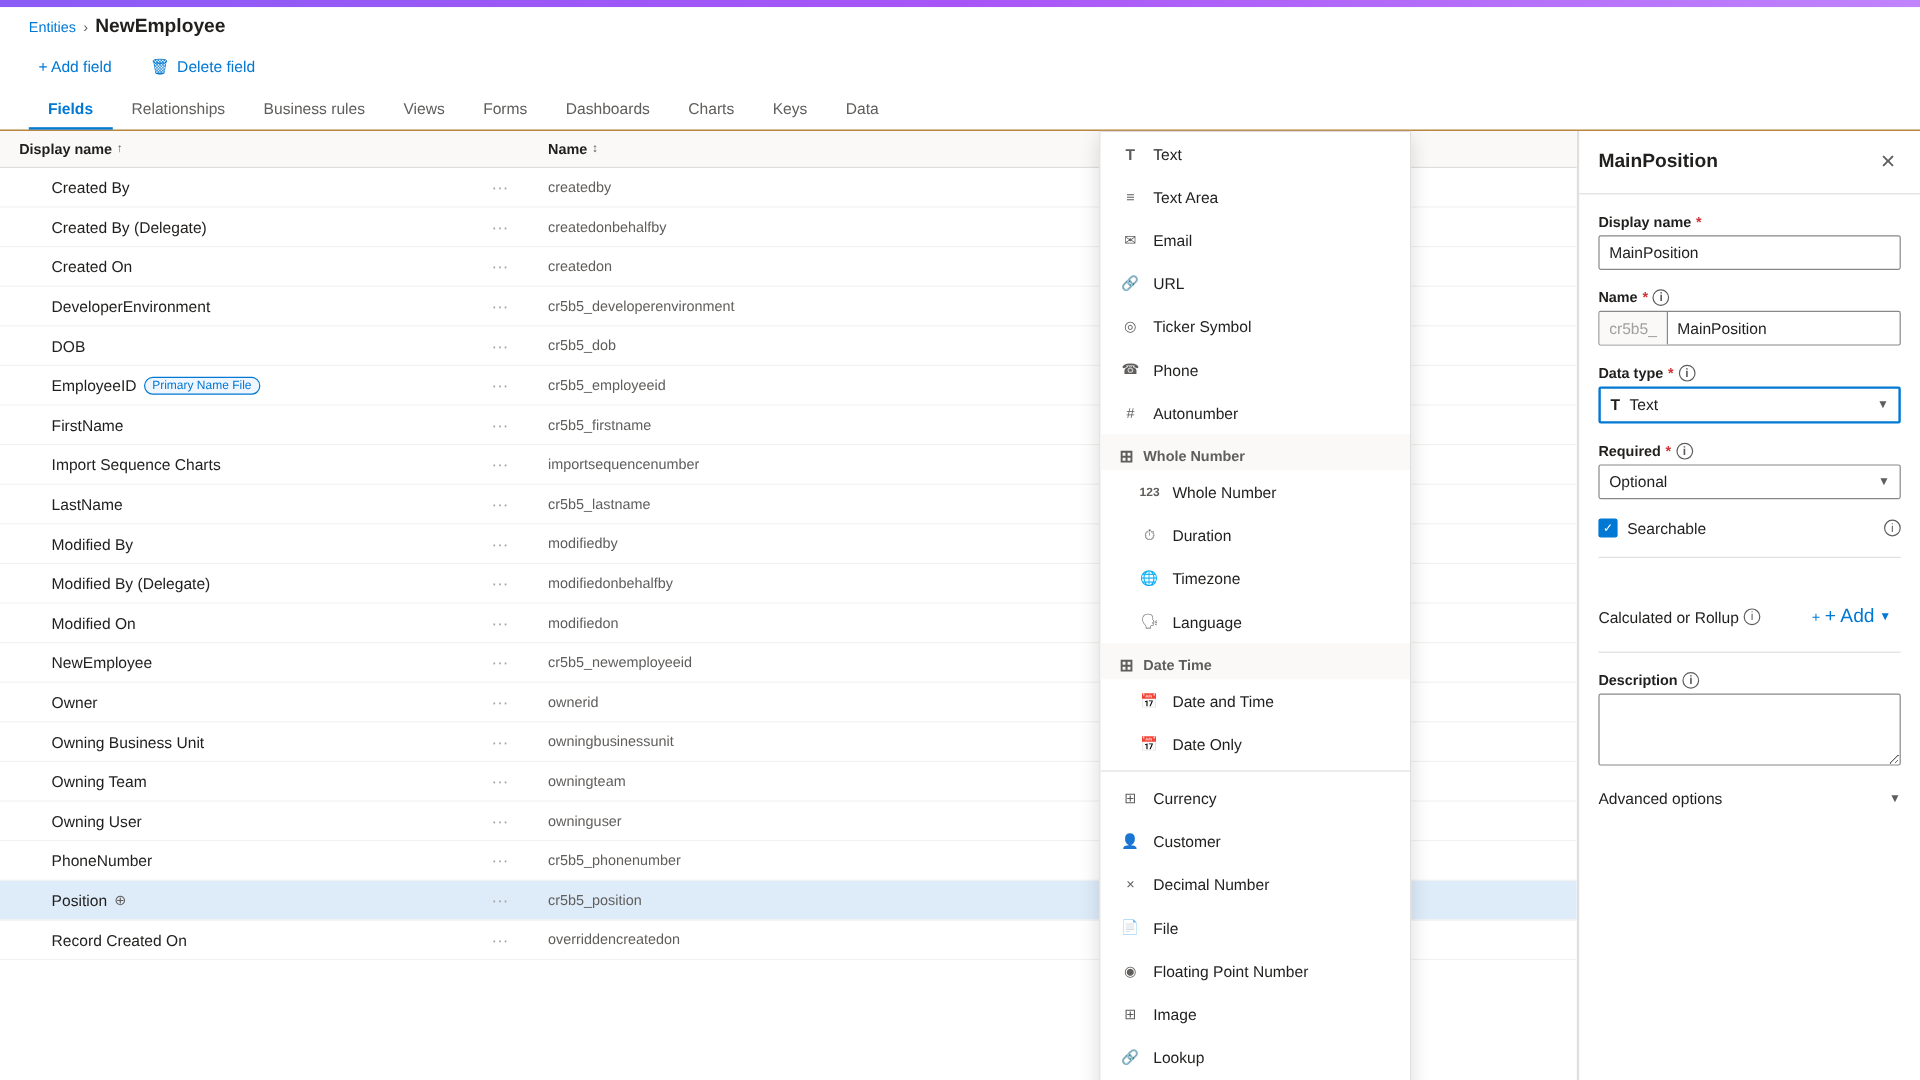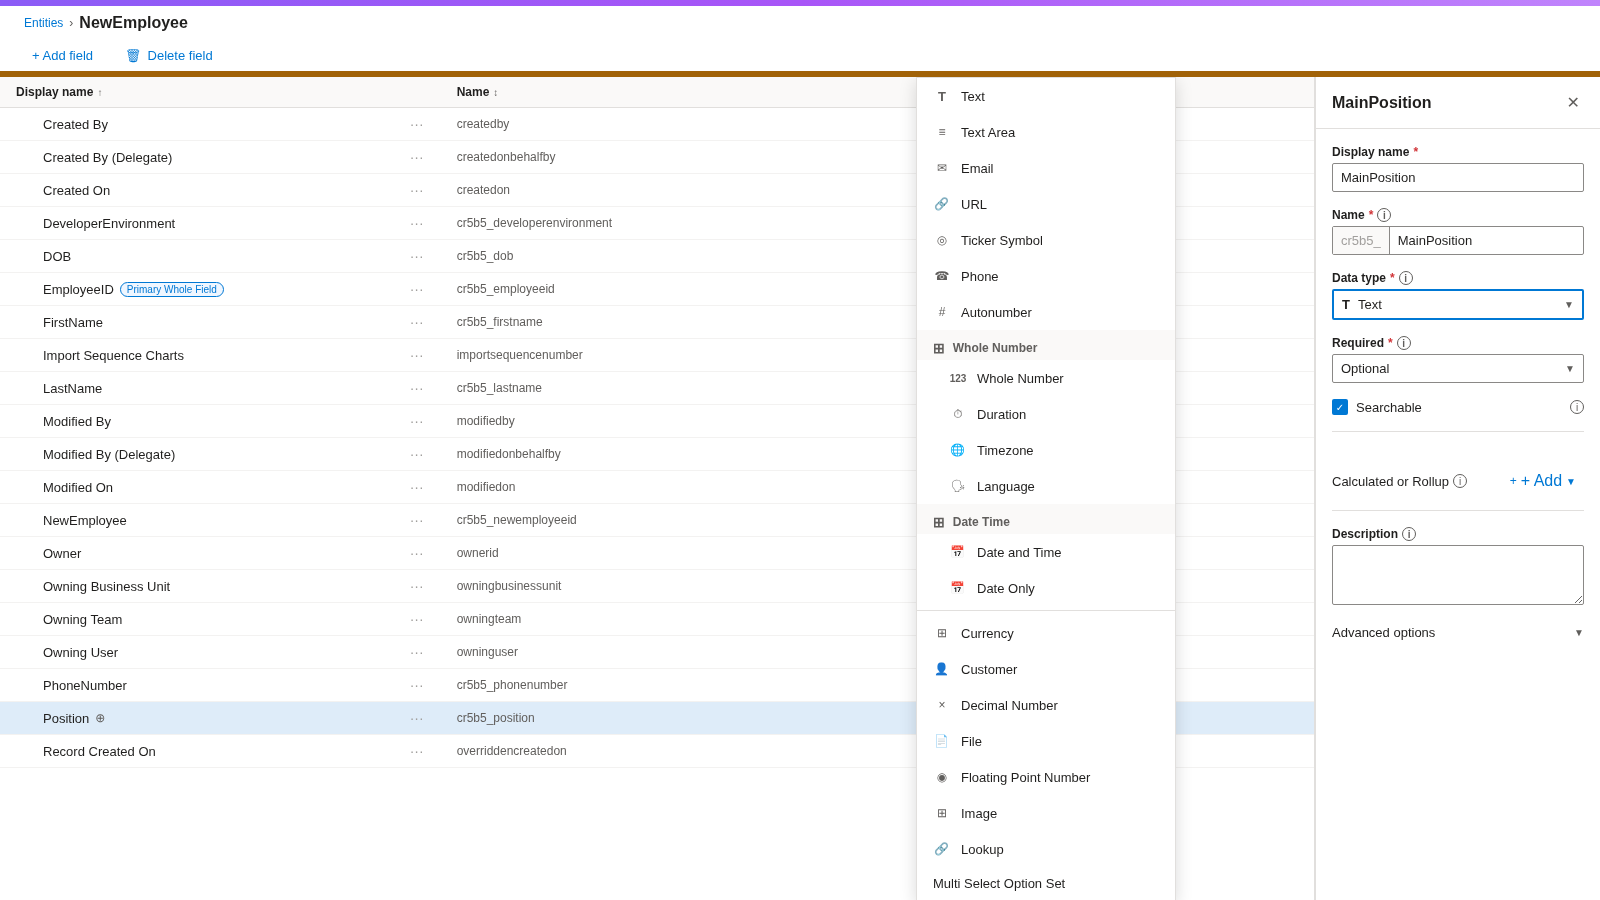--- a/index.html
+++ b/index.html
@@ -15,21 +15,21 @@
     .app-layout {
       display: flex;
       flex-direction: column;
       height: 894px;
     }
 
     
     .page-header {
       background: #fff;
       padding: 8px 24px 0 24px;
-      border-bottom: 6px solid #a16207;
+      border-bottom: 1px solid #a16207;
     }
 
     .breadcrumb {
       display: flex;
       align-items: center;
       gap: 6px;
       font-size: 12px;
       color: #605e5c;
       padding-bottom: 4px;
     }
@@ -452,20 +452,31 @@
       <span>›</span>
       <span class="current">NewEmployee</span>
     </div>
     <div class="action-bar">
       <button class="action-btn">+ Add field</button>
       <button class="action-btn">
         <span>🗑</span>
         <span>Delete field</span>
       </button>
     </div>
+    <div class="nav-tabs">
+      <span class="nav-tab active">Fields</span>
+      <span class="nav-tab">Relationships</span>
+      <span class="nav-tab">Business rules</span>
+      <span class="nav-tab">Views</span>
+      <span class="nav-tab">Forms</span>
+      <span class="nav-tab">Dashboards</span>
+      <span class="nav-tab">Charts</span>
+      <span class="nav-tab">Keys</span>
+      <span class="nav-tab">Data</span>
+    </div>
   </div>
 
   <div class="main-content">
 
     <div class="fields-panel">
       <div class="table-header">
         <div class="col-header">
           Display name <span class="sort-icon">↑</span>
         </div>
         <div></div>
@@ -540,21 +551,21 @@
       <div class="cell-name">cr5b5_dob</div>
       <div></div>
       <div class="cell-datatype">
         <span class="dt-icon" style="font-size:11px;">📅</span>
         <span>Date Only</span>
       </div>
     </div>
           <div class="table-row">
       <div class="cell-display-name">
         <span>EmployeeID</span>
-        <span class="primary-badge">Primary Whole Field</span>
+        <span class="primary-badge">Primary Name File</span>
 
       </div>
       <button class="dots-btn">···</button>
       <div class="cell-name">cr5b5_employeeid</div>
       <div></div>
       <div class="cell-datatype">
         <span class="dt-icon" style="font-weight:bold;font-size:11px;">T</span>
         <span>Text</span>
       </div>
     </div>

